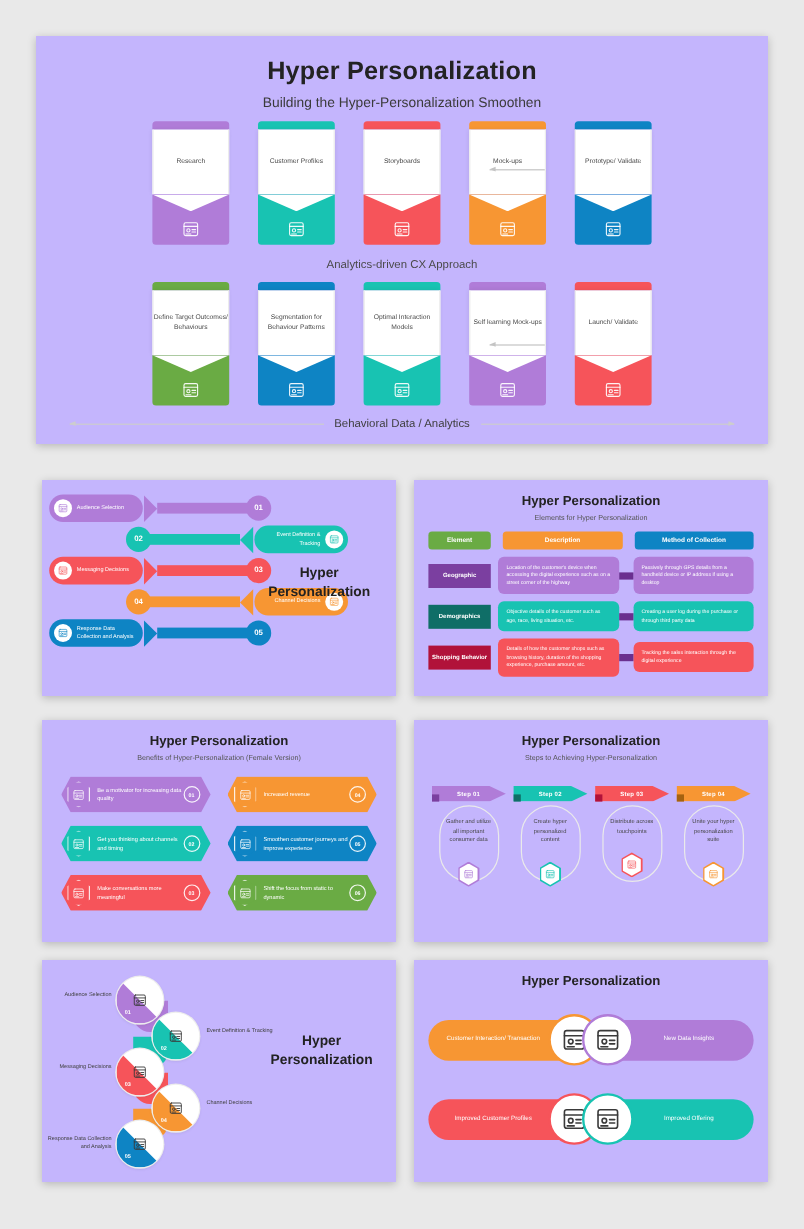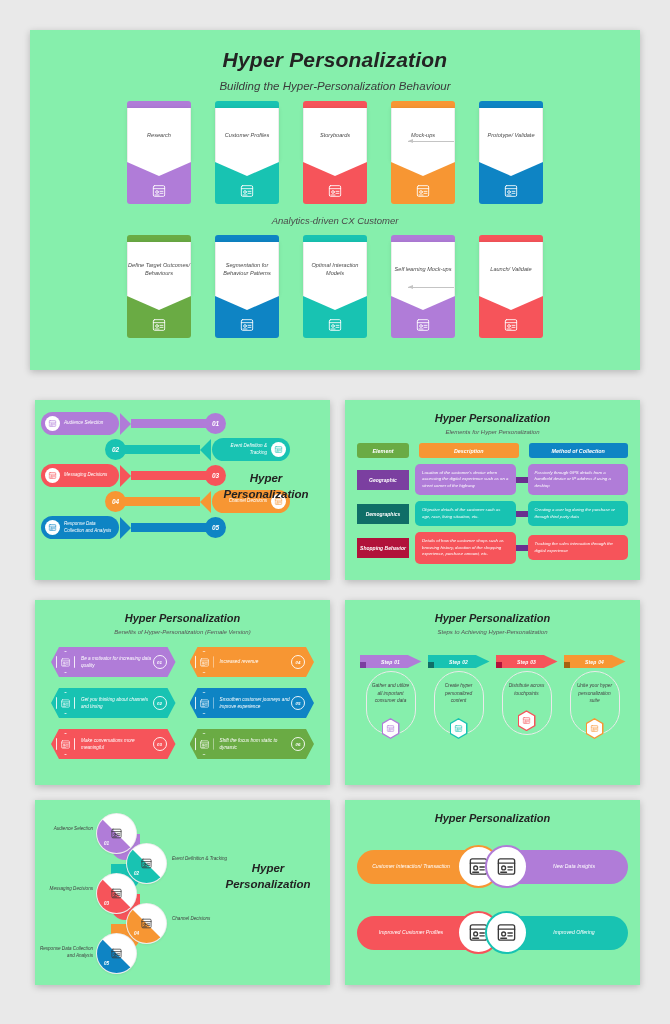--- a/index.html
+++ b/index.html
@@ -5,23 +5,22 @@
   * { box-sizing: border-box; margin:0; padding:0; }
   body {
     width: 670px; height: 1024px;
     background: #e9e9e9;
     font-family: "Liberation Sans", sans-serif;
     overflow: hidden;
     position: relative;
   }
   .slide {
     position: absolute;
-    background: #86efac;
+    background: #c4b5fd;
     box-shadow: 0 2px 7px rgba(0,0,0,0.22);
-    font-style: italic;
   }
   
   #slide1 { left:30px; top:30px; width:610px; height:340px; }
   .s1-title { text-align:center; font-size:21px; font-weight:bold; color:#232323; margin-top:18px; letter-spacing:0.2px;}
   .s1-sub { text-align:center; font-size:11.5px; color:#3b3b3b; margin-top:8px;}
   .s1-sec { text-align:center; font-size:9.5px; color:#4a4a4a; margin-top:11px;}
   .cardrow { position:relative; display:flex; justify-content:center; gap:24px; margin-top:9px;}
   .card { width:64px; position:relative; }
   .card-top { height:7px; border-radius:3px 3px 0 0; }
   .card-body {
@@ -137,21 +136,21 @@
      color:#fff; font-size:5.2px; text-align:center; line-height:1.5;}
   .qcircle { position:absolute; width:43px;height:43px;border-radius:50%;background:#fff;
      display:flex;align-items:center;justify-content:center; z-index:4;}
   .qcircle svg { width:23px;height:23px;}
 </style>
 </head>
 <body>
 
 <div class="slide" id="slide1">
   <div class="s1-title">Hyper Personalization</div>
-  <div class="s1-sub">Building the Hyper-Personalization Behaviour</div>
+  <div class="s1-sub">Building the Hyper-Personalization Smoothen</div>
   <div class="cardrow" id="row-conv">
       <div class="card">
         <div class="card-top" style="background:#b07cd8"></div>
         <div class="card-body">Research</div>
         <div class="card-foot" style="background:#b07cd8">
           <div class="chevmask"></div>
           <div class="card-icon"><svg viewBox="0 0 24 24" fill="none" stroke="rgba(255,255,255,0.92)" stroke-width="1.4" stroke-linecap="round" stroke-linejoin="round">
               <rect x="3.5" y="4" width="17" height="16" rx="2"></rect>
               <line x1="3.5" y1="8.5" x2="20.5" y2="8.5"></line>
               <circle cx="9" cy="13.5" r="2"></circle>
@@ -216,21 +215,21 @@
               <line x1="3.5" y1="8.5" x2="20.5" y2="8.5"></line>
               <circle cx="9" cy="13.5" r="2"></circle>
               <line x1="13.5" y1="12.5" x2="18" y2="12.5"></line>
               <line x1="13.5" y1="15.5" x2="18" y2="15.5"></line>
               <line x1="6" y1="18" x2="12" y2="18"></line>
             </svg></div>
         </div>
       </div>
       <div class="conn" style="left: 378px; width: 46px; top: 40px;"></div>
     </div>
-  <div class="s1-sec">Analytics-driven CX Customer</div>
+  <div class="s1-sec">Analytics-driven CX Approach</div>
   <div class="cardrow" id="row-anal">
       <div class="card">
         <div class="card-top" style="background:#6aab44"></div>
         <div class="card-body">Define Target Outcomes/ Behaviours</div>
         <div class="card-foot" style="background:#6aab44">
           <div class="chevmask"></div>
           <div class="card-icon"><svg viewBox="0 0 24 24" fill="none" stroke="rgba(255,255,255,0.92)" stroke-width="1.4" stroke-linecap="round" stroke-linejoin="round">
               <rect x="3.5" y="4" width="17" height="16" rx="2"></rect>
               <line x1="3.5" y1="8.5" x2="20.5" y2="8.5"></line>
               <circle cx="9" cy="13.5" r="2"></circle>
@@ -295,20 +294,25 @@
               <line x1="3.5" y1="8.5" x2="20.5" y2="8.5"></line>
               <circle cx="9" cy="13.5" r="2"></circle>
               <line x1="13.5" y1="12.5" x2="18" y2="12.5"></line>
               <line x1="13.5" y1="15.5" x2="18" y2="15.5"></line>
               <line x1="6" y1="18" x2="12" y2="18"></line>
             </svg></div>
         </div>
       </div>
       <div class="conn" style="left: 378px; width: 46px; top: 52px;"></div>
     </div>
+  <div class="s1-footer">
+    <div class="line l"></div>
+    <div class="ftxt">Behavioral Data / Analytics</div>
+    <div class="line r"></div>
+  </div>
 </div>
 
 <div class="slide" id="slide2">
   <div class="arrowwrap" id="arrow-wrap">
       <div class="arow" style="top: 4px; left: 6px;">
         <div class="pill" style="background:#b07cd8;padding:0 7px 0 4px;width:78px;">
           <div class="ibadge">
             <svg viewBox="0 0 24 24" fill="none" stroke="#b07cd8" stroke-width="1.4" stroke-linecap="round" stroke-linejoin="round">
               <rect x="3.5" y="4" width="17" height="16" rx="2"></rect>
               <line x1="3.5" y1="8.5" x2="20.5" y2="8.5"></line>

